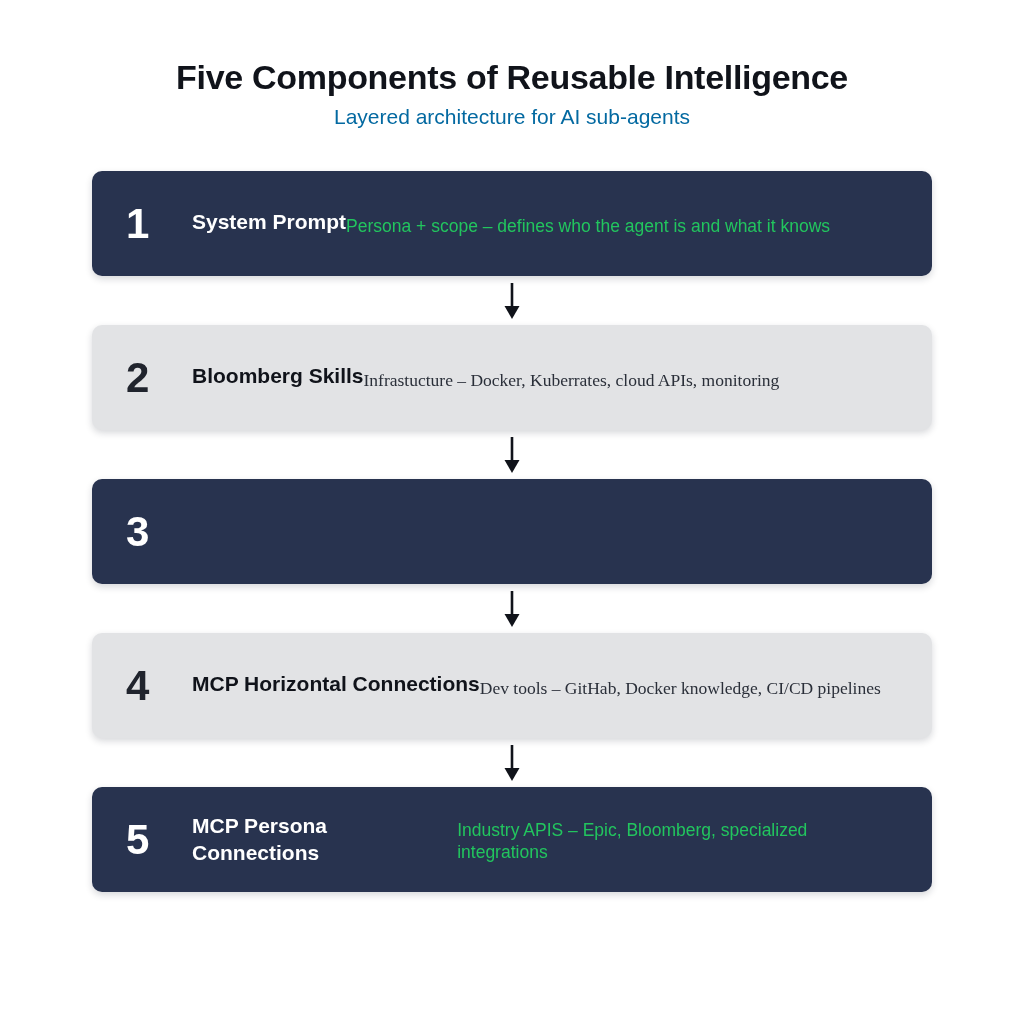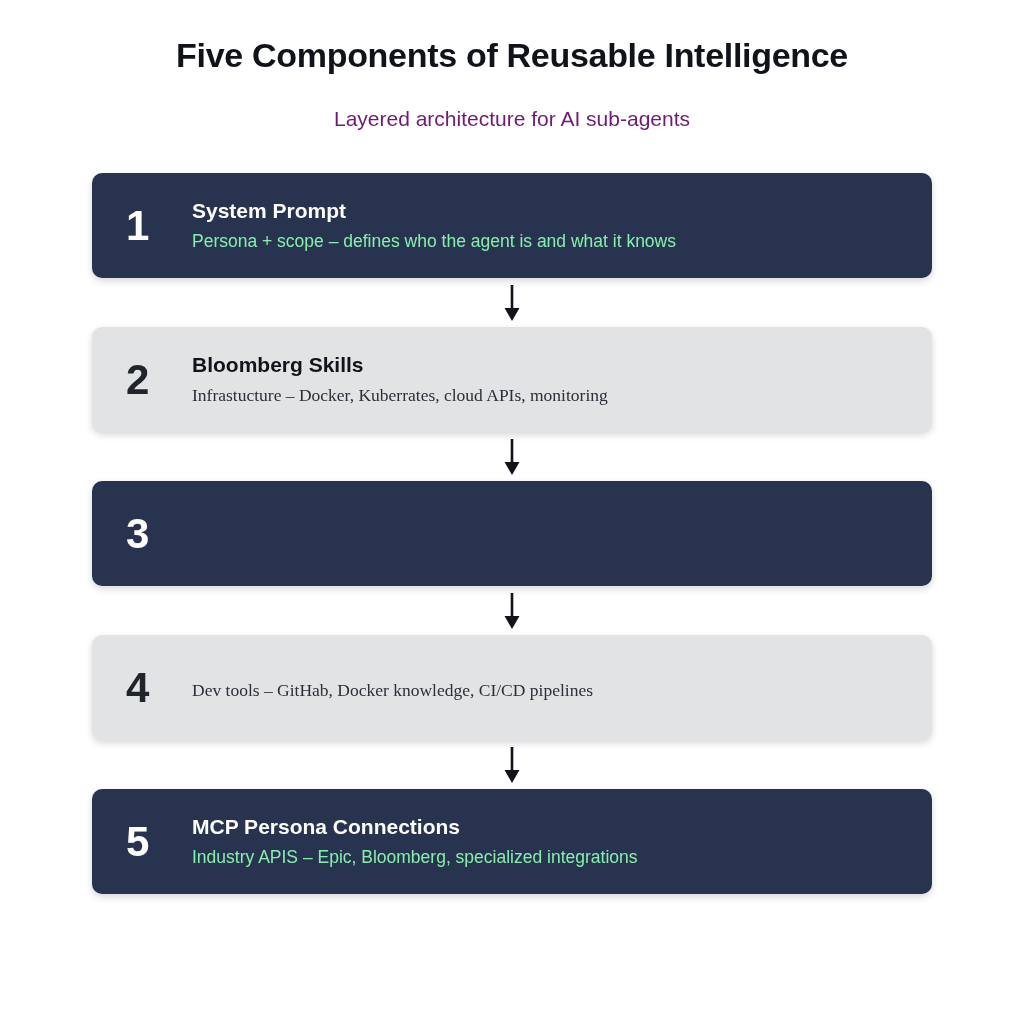--- a/index.html
+++ b/index.html
@@ -17,31 +17,31 @@
     position: relative;
     width: 1024px;
     height: 1024px;
     box-sizing: border-box;
     background: #ffffff;
     display: flex;
     flex-direction: column;
     align-items: center;
   }
   .title {
-    margin-top: 36px;
+    margin-top: 58px;
     font-size: 34px;
     font-weight: bold;
     color: #10131a;
     letter-spacing: -0.3px;
     text-align: center;
   }
   .subtitle {
-    margin-top: 32px;
+    margin-top: 8px;
     font-size: 21px;
-    color: #701a75;
+    color: #0369a1;
     text-align: center;
     font-weight: normal;
   }
   .stack {
     margin-top: 42px;
     width: 840px;
     display: flex;
     flex-direction: column;
     align-items: center;
   }
@@ -68,35 +68,35 @@
     font-weight: bold;
     width: 66px;
     flex: 0 0 66px;
     text-align: left;
     line-height: 1;
   }
   .layer.dark .layer-num { color: #ffffff; }
   .layer.light .layer-num { color: #20242d; }
   .layer-text {
     display: flex;
-    flex-direction: column;
+    flex-direction: row;
     justify-content: center;
   }
   .layer-label {
     font-size: 21px;
     font-weight: bold;
     line-height: 1.25;
   }
   .layer-desc {
     font-size: 17.5px;
     font-weight: normal;
     margin-top: 7px;
     line-height: 1.25;
   }
-  .layer.dark .layer-desc { color: #86efac; }
+  .layer.dark .layer-desc { color: #22c55e; }
   .layer.light .layer-desc { color: #2a2f39; font-family: Liberation Serif, serif; }
   .arrow {
     height: 49px;
     display: flex;
     align-items: center;
     justify-content: center;
   }
   .arrow svg { display: block; }
 </style>
 </head>
@@ -146,20 +146,21 @@
     <div class="arrow">
       <svg width="26" height="40" viewBox="0 0 26 40" aria-hidden="true">
         <line x1="13" y1="2" x2="13" y2="28" stroke="#10131a" stroke-width="2.6"></line>
         <polygon points="13,38 5.5,25 20.5,25" fill="#10131a"></polygon>
       </svg>
     </div>
 
     <div class="layer light">
       <div class="layer-num">4</div>
       <div class="layer-text">
+        <div class="layer-label">MCP Horizontal Connections</div>
         <div class="layer-desc">Dev tools – GitHab, Docker knowledge, CI/CD pipelines</div>
       </div>
     </div>
 
     <div class="arrow">
       <svg width="26" height="40" viewBox="0 0 26 40" aria-hidden="true">
         <line x1="13" y1="2" x2="13" y2="28" stroke="#10131a" stroke-width="2.6"></line>
         <polygon points="13,38 5.5,25 20.5,25" fill="#10131a"></polygon>
       </svg>
     </div>

